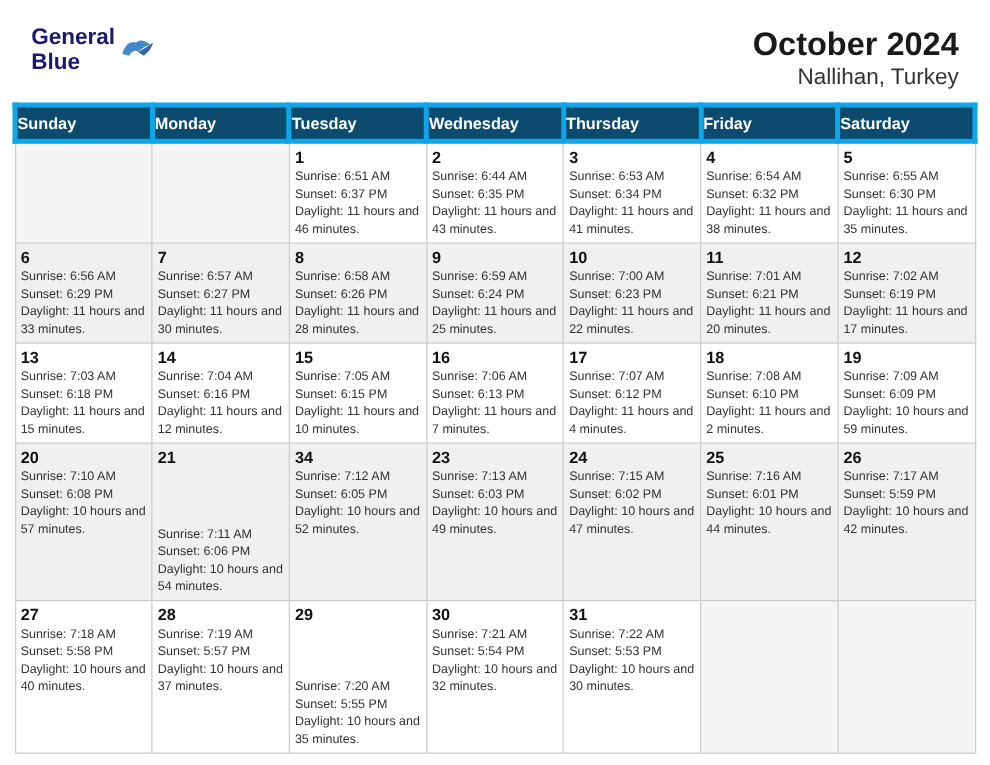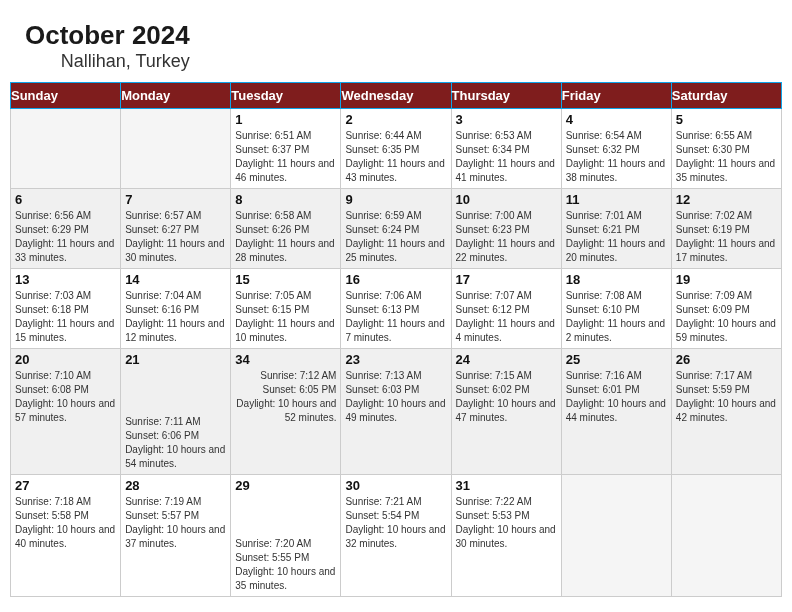--- a/index.html
+++ b/index.html
@@ -42,27 +42,27 @@
     .location-title {
       font-size: 18px;
       color: #333;
     }
     .calendar {
       width: 100%;
       border-collapse: collapse;
       margin-top: 5px;
     }
     .calendar th {
-      background: #7f1d1d;
+      background: #0c4a6e;
       color: #fff;
       padding: 5px 0;
       font-size: 13px;
       font-weight: bold;
       text-align: left;
-      border: 1px solid #0ea5e9;
+      border: 4px solid #0ea5e9;
     }
     .calendar td {
       vertical-align: top;
       border: 1px solid #ccc;
       padding: 3px 4px;
       font-size: 10.5px;
       color: #222;
       width: calc(100% / 7);
       height: 80px;
     }
@@ -84,20 +84,32 @@
       background: #f0f0f0;
     }
     .row-white td {
       background: #fff;
     }
   </style>
 </head>
 <body>
 
 <div class="header">
+  <div class="logo">
+    <div>
+      <div class="logo-text">
+        <span>General</span><br>
+        <span>Blue</span>
+      </div>
+    </div>
+    <svg class="logo-bird" viewBox="0 0 40 32">
+      <path d="M5,20 Q10,5 20,8 Q25,3 35,10 Q28,12 22,18 Q18,14 12,22 Z" fill="#4488cc"></path>
+      <path d="M22,18 Q30,14 38,8 Q36,16 28,22 Z" fill="#3366aa"></path>
+    </svg>
+  </div>
   <div class="title-block">
     <div class="month-title">October 2024</div>
     <div class="location-title">Nallihan, Turkey</div>
   </div>
 </div>
 
 <table class="calendar">
   <thead>
     <tr>
     <th>Sunday</th>
@@ -240,21 +252,21 @@
 Daylight: 10 hours and 57 minutes.</div>
         </td>
         <td>
           <div class="day-num">21</div>
           <div class="day-info" style="white-space: pre-line; margin-top: 48px;">Sunrise: 7:11 AM
 Sunset: 6:06 PM
 Daylight: 10 hours and 54 minutes.</div>
         </td>
         <td>
           <div class="day-num">34</div>
-          <div class="day-info" style="white-space: pre-line; text-align: right;">Sunrise: 7:12 AM
+          <div class="day-info" style="white-space: pre-line;">Sunrise: 7:12 AM
 Sunset: 6:05 PM
 Daylight: 10 hours and 52 minutes.</div>
         </td>
         <td>
           <div class="day-num">23</div>
           <div class="day-info" style="white-space: pre-line;">Sunrise: 7:13 AM
 Sunset: 6:03 PM
 Daylight: 10 hours and 49 minutes.</div>
         </td>
         <td>

